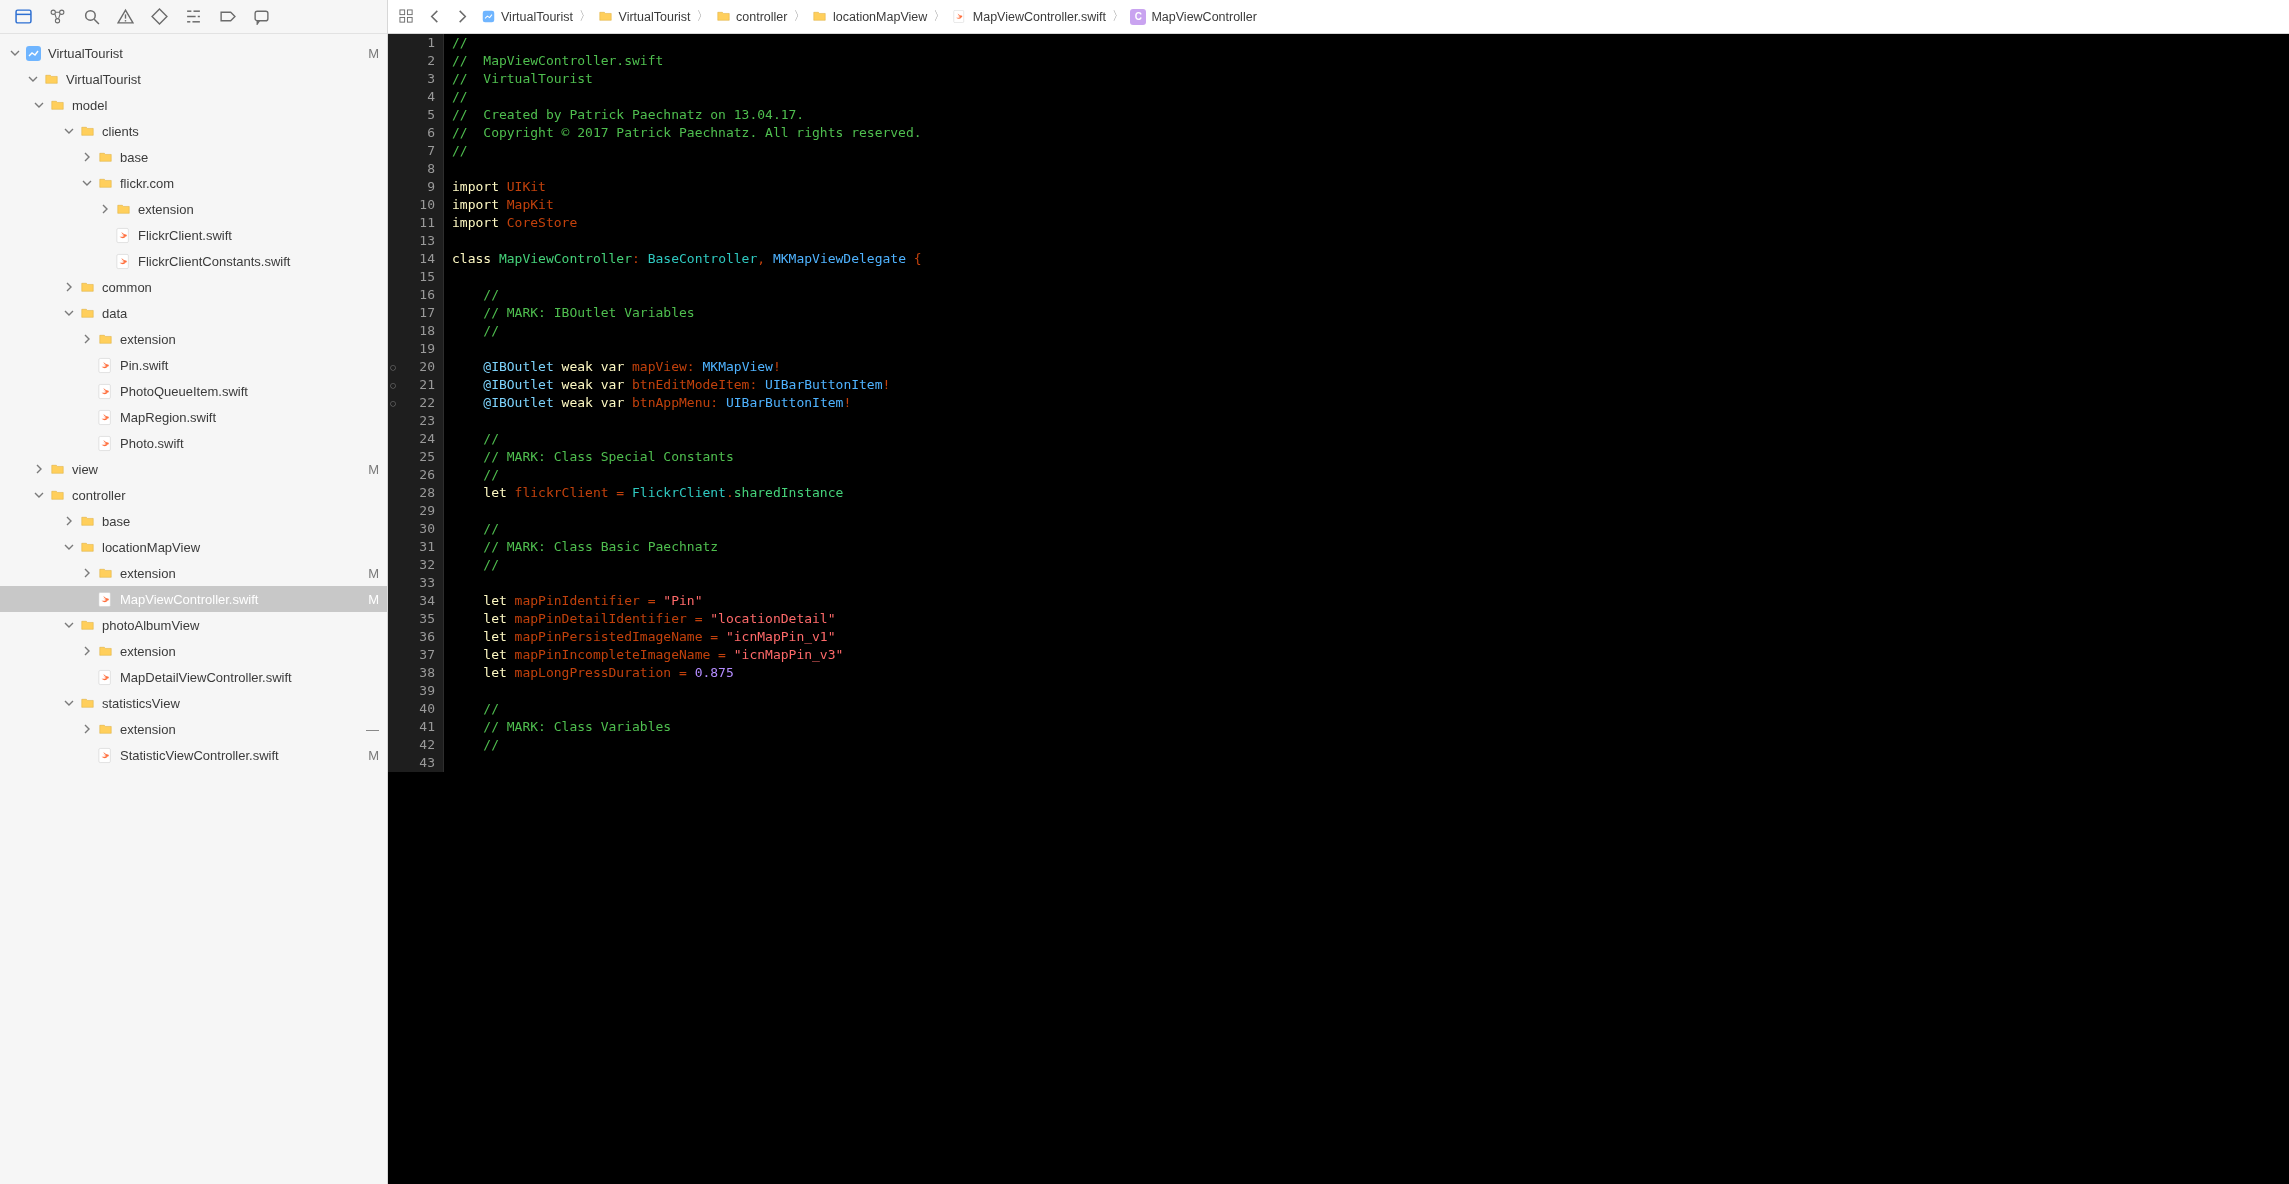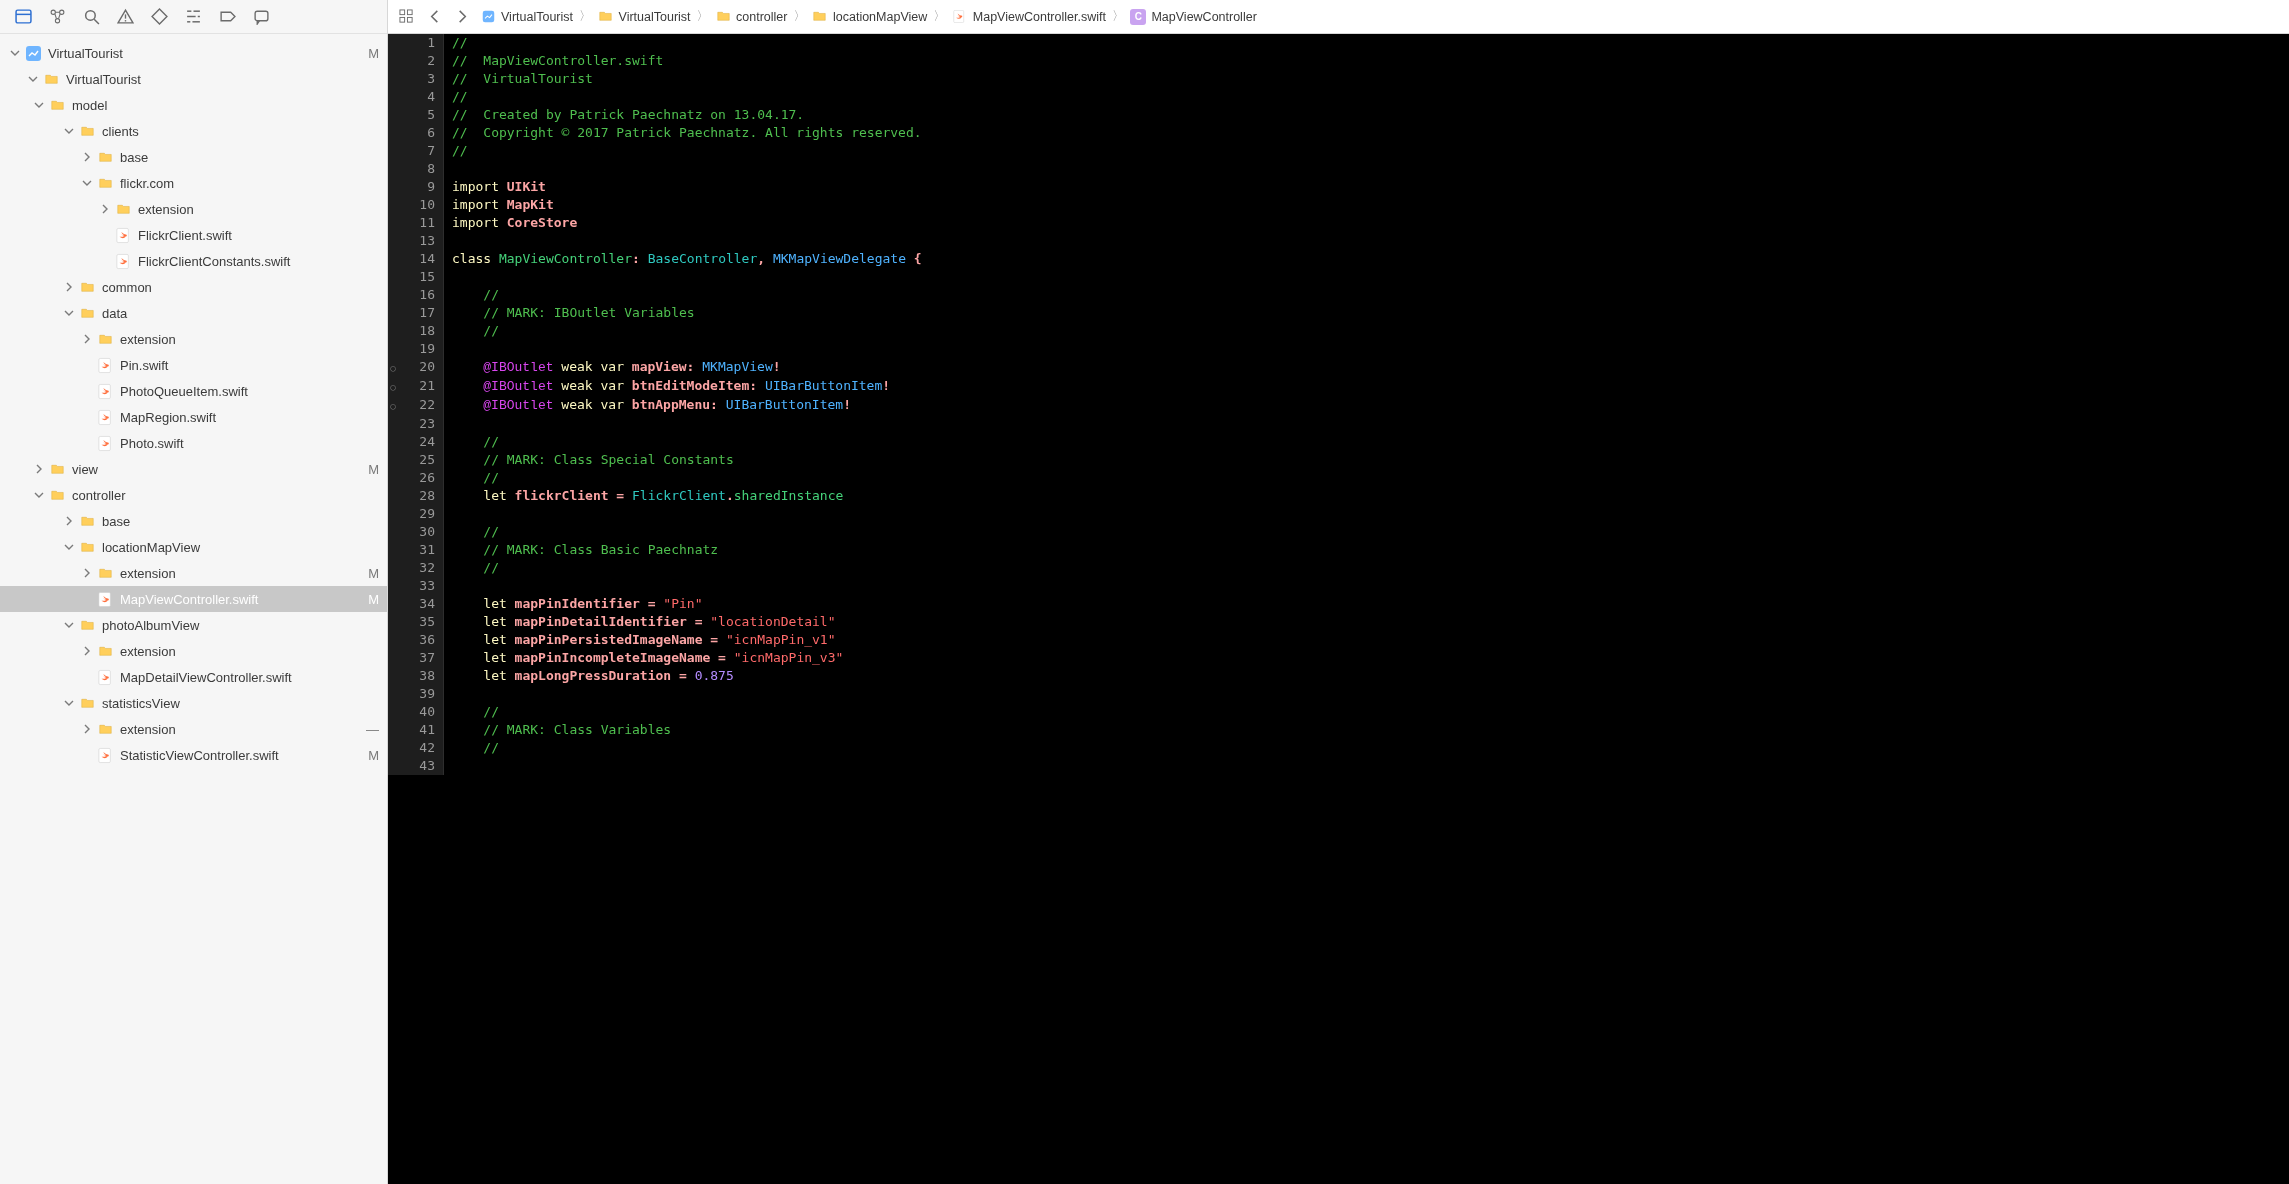--- a/index.html
+++ b/index.html
@@ -91,26 +91,26 @@
 .gmark{
   width:10px; flex-shrink:0; display:flex; align-items:center; justify-content:center;
   color:#707070; font-size:9px; background:#1e1e1e;
 }
 .code{ padding-left:8px; white-space:pre; color:#fff; }
 
 
 .tk-comment{ color:#4fbf4f; }
 .tk-keyword{ color:#fef9c3;text-align:right; }
 .tk-type{ color:#2fc9c0;text-align:center; }
-.tk-decor{ color:#d946ef;font-family:Liberation Mono, monospace; }
+.tk-decor{ color:#7dd3fc; }
 .tk-prop{ color:#4fb3ff; }
 .tk-string{ color:#ff6a6a; }
 .tk-num{ color:#b48cff; }
 .tk-ident{ color:#45d27a; }
-.tk-white{ color:#fca5a5;font-weight:bold; }
+.tk-white{ color:#c2410c; }
 
 </style>
 </head>
 <body>
 
 <svg width="0" height="0" style="position:absolute">
   <defs>
     <g id="ic-folder">
         <path d="M1 3 h6 l1.5 1.5 H16 v9 H1 Z" fill="#ffcf5c" stroke="#d9a72e" stroke-width="0.6"></path>
       </g>

